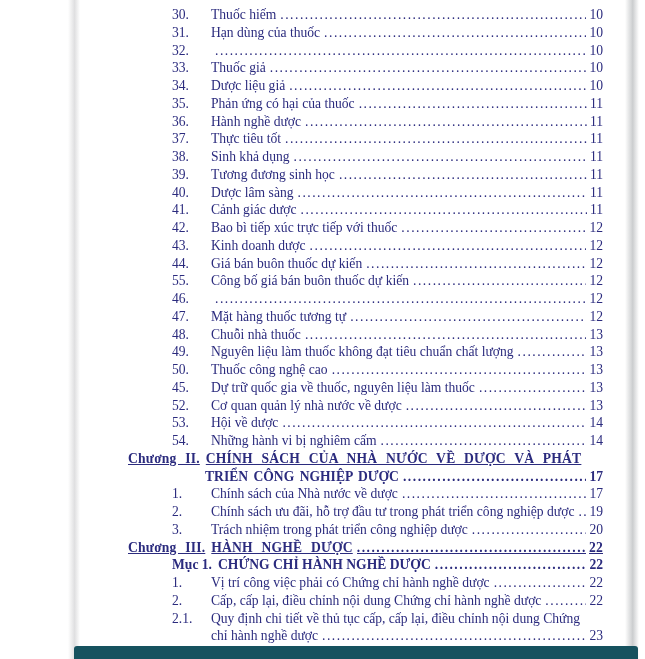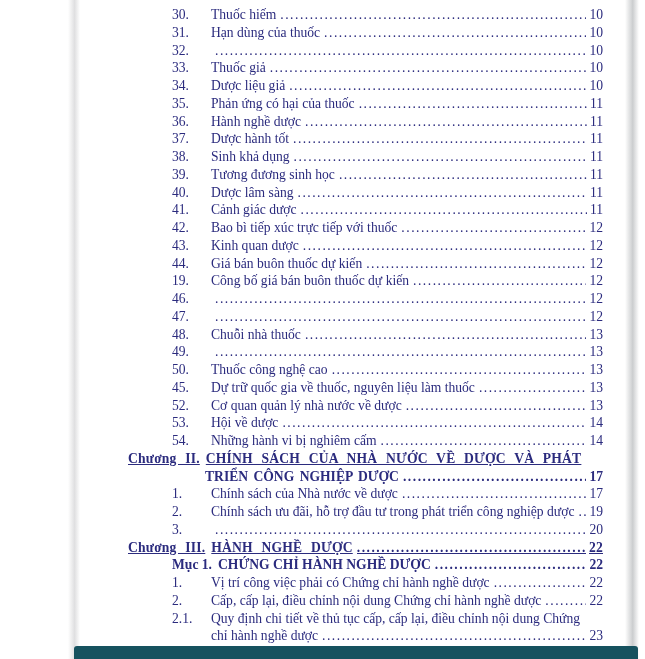--- a/index.html
+++ b/index.html
@@ -110,21 +110,21 @@
       <span class="page">11</span>
     </div>
     <div class="row item">
       <span class="num">36.</span>
       <span class="text">Hành nghề dược</span>
       <span class="dots"></span>
       <span class="page">11</span>
     </div>
     <div class="row item">
       <span class="num">37.</span>
-      <span class="text">Dược hành tốt</span>
+      <span class="text">Thực tiêu tốt</span>
       <span class="dots"></span>
       <span class="page">11</span>
     </div>
     <div class="row item">
       <span class="num">38.</span>
       <span class="text">Sinh khả dụng</span>
       <span class="dots"></span>
       <span class="page">11</span>
     </div>
     <div class="row item">
@@ -146,54 +146,56 @@
       <span class="page">11</span>
     </div>
     <div class="row item">
       <span class="num">42.</span>
       <span class="text">Bao bì tiếp xúc trực tiếp với thuốc</span>
       <span class="dots"></span>
       <span class="page">12</span>
     </div>
     <div class="row item">
       <span class="num">43.</span>
-      <span class="text">Kinh quan dược</span>
+      <span class="text">Kinh doanh dược</span>
       <span class="dots"></span>
       <span class="page">12</span>
     </div>
     <div class="row item">
       <span class="num">44.</span>
       <span class="text">Giá bán buôn thuốc dự kiến</span>
       <span class="dots"></span>
       <span class="page">12</span>
     </div>
     <div class="row item">
-      <span class="num">19.</span>
+      <span class="num">55.</span>
       <span class="text">Công bố giá bán buôn thuốc dự kiến</span>
       <span class="dots"></span>
       <span class="page">12</span>
     </div>
     <div class="row item">
       <span class="num">46.</span>
       <span class="dots"></span>
       <span class="page">12</span>
     </div>
     <div class="row item">
       <span class="num">47.</span>
+      <span class="text">Mặt hàng thuốc tương tự</span>
       <span class="dots"></span>
       <span class="page">12</span>
     </div>
     <div class="row item">
       <span class="num">48.</span>
       <span class="text">Chuỗi nhà thuốc</span>
       <span class="dots"></span>
       <span class="page">13</span>
     </div>
     <div class="row item">
       <span class="num">49.</span>
+      <span class="text">Nguyên liệu làm thuốc không đạt tiêu chuẩn chất lượng</span>
       <span class="dots"></span>
       <span class="page">13</span>
     </div>
     <div class="row item">
       <span class="num">50.</span>
       <span class="text">Thuốc công nghệ cao</span>
       <span class="dots"></span>
       <span class="page">13</span>
     </div>
     <div class="row item">
@@ -236,20 +238,21 @@
       <span class="page">17</span>
     </div>
     <div class="row item">
       <span class="num">2.</span>
       <span class="text">Chính sách ưu đãi, hỗ trợ đầu tư trong phát triển công nghiệp dược</span>
       <span class="dots"></span>
       <span class="page">19</span>
     </div>
     <div class="row item">
       <span class="num">3.</span>
+      <span class="text">Trách nhiệm trong phát triển công nghiệp dược</span>
       <span class="dots"></span>
       <span class="page">20</span>
     </div>
     <div class="row chapter">
       <span class="num">Chương III.</span>
       <span class="text">HÀNH NGHỀ DƯỢC</span>
       <span class="dots"></span>
       <span class="page">22</span>
     </div>
     <div class="row muc">

